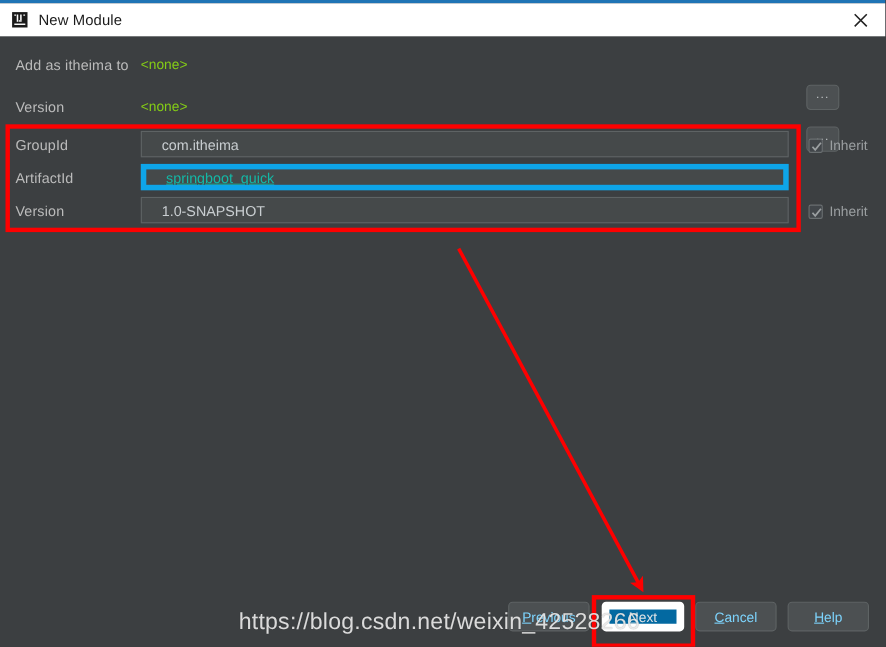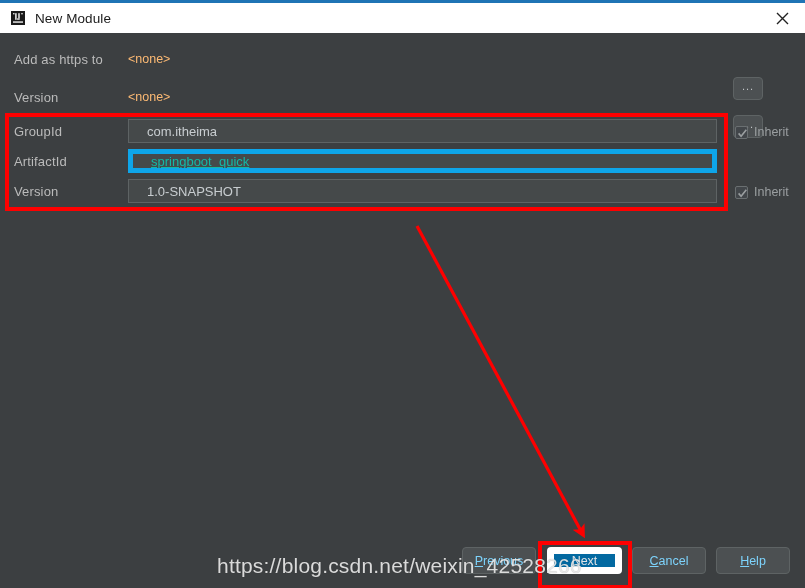--- a/index.html
+++ b/index.html
@@ -84,21 +84,21 @@
     left: 14px;
     font-size: 13px;
     color: #bbbbbb;
     white-space: nowrap;
     letter-spacing: .15px;
   }
   .row-static {
     position: absolute;
     left: 128px;
     font-size: 12.5px;
-    color: #fdba74;
+    color: #84cc16;
     white-space: nowrap;
   }
 
   
   .text-field {
     position: absolute;
     left: 128px;
     width: 589px;
     height: 24px;
     box-sizing: border-box;
@@ -250,21 +250,21 @@
     <div id="close-btn">
       <svg width="13" height="13" viewBox="0 0 13 13">
         <path d="M1 1 L12 12 M12 1 L1 12" stroke="#222222" stroke-width="1.4"></path>
       </svg>
     </div>
   </div>
 
   <div id="form">
 
     <div class="row" style="top:14px;">
-      <span class="row-label">Add as https to</span>
+      <span class="row-label">Add as itheima to</span>
       <span class="row-static">&lt;none&gt;</span>
     </div>
     <div class="browse-btn" style="left:733px; top:44px;">...</div>
 
     <div class="row" style="top:52px;">
       <span class="row-label">Version</span>
       <span class="row-static">&lt;none&gt;</span>
     </div>
     <div class="browse-btn" style="left:733px; top:82px;">...</div>
 

